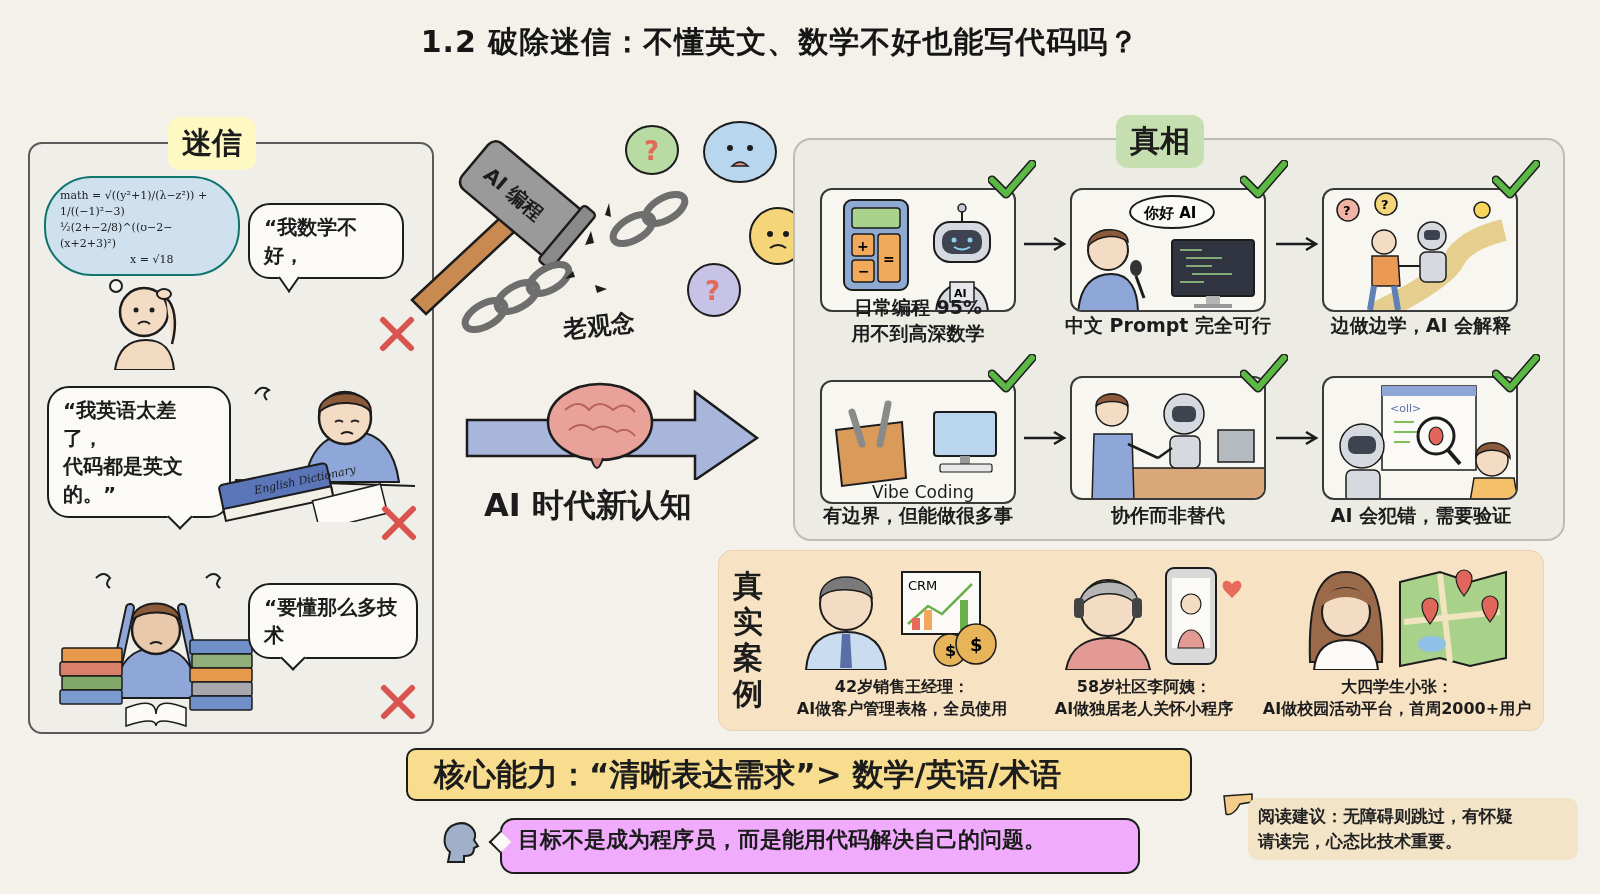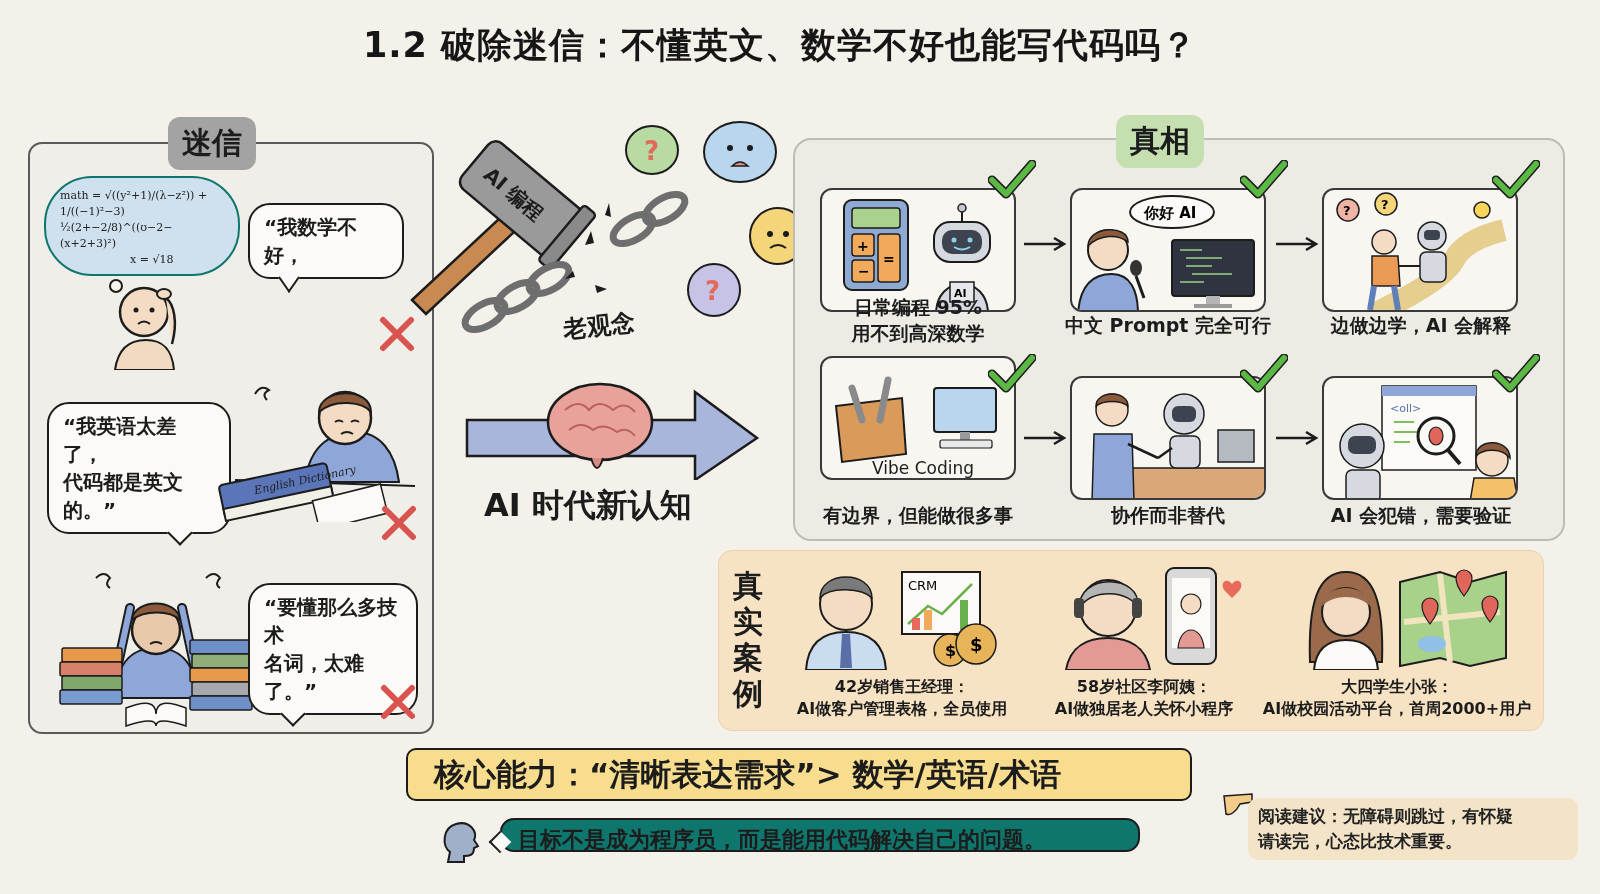--- a/index.html
+++ b/index.html
@@ -8,52 +8,52 @@
     background: #f3f1ea;
     font-family: "DejaVu Sans", "Liberation Sans", sans-serif;
     color: #1c1c1c;
     position: relative;
   }
   .abs { position: absolute; }
 
   
   .title {
     position: absolute; left: 0; top: 22px; width: 1560px;
-    text-align: center; font-size: 35px; font-weight: bold; letter-spacing: 1px;
+    text-align: center; font-size: 30px; font-weight: bold; letter-spacing: 1px;
     color: #161616;
   }
 
   
   .myth-panel {
     position: absolute; left: 28px; top: 142px; width: 406px; height: 592px;
     border: 2px solid #5a5a5a; border-radius: 14px; background: #f0eee8;
   }
   .section-tag {
     position: absolute; font-size: 30px; font-weight: bold; padding: 6px 14px;
     border-radius: 12px;
   }
-  .tag-myth { left: 168px; top: 117px; background: #a3a3a3; }
+  .tag-myth { left: 168px; top: 117px; background: #fef9c3; }
   .tag-truth { left: 1116px; top: 115px; background: #c6dfb0; }
   .tag-case {
     left: 728px; top: 568px; width: 40px; font-size: 30px; font-weight: bold;
     line-height: 36px; text-align: center; background: transparent; padding: 0;
   }
 
   .bubble {
     position: absolute; background: #fbfaf6; border: 2.5px solid #1c1c1c;
     border-radius: 22px; padding: 8px 14px; font-size: 20px; font-weight: bold;
     line-height: 28px;
   }
   .bubble::after {
     content: ""; position: absolute; width: 16px; height: 16px;
     background: #fbfaf6; border-right: 2.5px solid #1c1c1c; border-bottom: 2.5px solid #1c1c1c;
   }
   .b1 { left: 248px; top: 203px; width: 156px; }
   .b1::after { left: 30px; bottom: -10px; transform: rotate(45deg) skew(10deg,10deg); }
-  .b2 { left: 47px; top: 402px; width: 184px; }
+  .b2 { left: 47px; top: 386px; width: 184px; }
   .b2::after { right: 40px; bottom: -10px; transform: rotate(45deg); }
   .b3 { left: 248px; top: 583px; width: 170px; }
   .b3::after { left: 34px; bottom: -10px; transform: rotate(45deg); }
 
   .x-mark { position: absolute; width: 40px; height: 40px; }
 
   .thought-cloud {
     position: absolute; left: 44px; top: 176px; width: 196px; height: 100px;
     background: #cfe0ef; border: 2px solid #0f766e; border-radius: 48px;
     font-family: "DejaVu Serif", serif; font-size: 11px; line-height: 16px;
@@ -95,22 +95,22 @@
   }
 
   
   .core-banner {
     position: absolute; left: 406px; top: 748px; width: 786px; height: 53px;
     background: #f8dd8e; border: 2.5px solid #1c1c1c; border-radius: 10px;
     font-size: 31px; font-weight: bold; line-height: 48px; padding-left: 26px;
     white-space: nowrap; overflow: hidden;
   }
   .goal-bubble {
-    position: absolute; left: 500px; top: 818px; width: 640px; height: 34px;
-    background: #0f766e; border: 2.5px solid #1c1c1c; border-radius: 14px;
+    position: absolute; left: 500px; top: 818px; width: 640px; height: 56px;
+    background: #f0abfc; border: 2.5px solid #1c1c1c; border-radius: 14px;
     font-size: 22px; font-weight: bold; line-height: 40px; padding-left: 16px;
   }
   .goal-bubble::before {
     content: ""; position: absolute; left: -10px; top: 14px; width: 14px; height: 14px;
     background: #fbfaf6; border-left: 2.5px solid #1c1c1c; border-bottom: 2.5px solid #1c1c1c;
     transform: rotate(45deg);
   }
   .tip-box {
     position: absolute; left: 1248px; top: 798px; width: 330px; height: 62px;
     background: #f3e4c8; border-radius: 10px; font-size: 17px; line-height: 25px;
@@ -193,21 +193,20 @@
     <rect x="134" y="72" width="62" height="14" rx="2" fill="#6f8fc9" stroke="#1c1c1c" stroke-width="1.5"></rect>
     <rect x="136" y="86" width="60" height="14" rx="2" fill="#8fae7a" stroke="#1c1c1c" stroke-width="1.5"></rect>
     <rect x="134" y="100" width="62" height="14" rx="2" fill="#e79a4b" stroke="#1c1c1c" stroke-width="1.5"></rect>
     <rect x="136" y="114" width="60" height="14" rx="2" fill="#a7a8ad" stroke="#1c1c1c" stroke-width="1.5"></rect>
     <rect x="134" y="128" width="62" height="14" rx="2" fill="#6f8fc9" stroke="#1c1c1c" stroke-width="1.5"></rect>
   </g>
   <path d="M70 140 Q100 128 100 146 Q100 128 130 140 L130 158 Q100 148 100 158 Q100 148 70 158 Z" fill="#fbfaf6" stroke="#1c1c1c" stroke-width="1.5"></path>
 </svg>
 <div class="bubble b3">
   <div>“要懂那么多技术</div>
-  <div>名词，太难了。”</div>
 </div>
 <svg class="x-mark" style="left:378px;top:682px" viewBox="0 0 40 40">
   <path d="M6 6 L34 34 M34 6 L6 34" stroke="#d9534f" stroke-width="6" stroke-linecap="round"></path>
 </svg>
 
 <svg class="hammer" width="200" height="190">
   <path d="M8 172 L96 90 L110 104 L22 186 Z" fill="#c98a52" stroke="#1c1c1c" stroke-width="2.5"></path>
   <g transform="rotate(40 110 70)">
     <rect x="56" y="36" width="120" height="60" rx="10" fill="#9a9a9a" stroke="#1c1c1c" stroke-width="2.5"></rect>
     <rect x="168" y="30" width="16" height="72" rx="4" fill="#8a8a8a" stroke="#1c1c1c" stroke-width="2.5"></rect>
@@ -319,21 +318,21 @@
     <path d="M48 66 L74 66 L76 96 L48 96 Z" fill="#ea9a55" stroke="#1c1c1c" stroke-width="1.5"></path>
     <path d="M50 96 L46 120 M70 96 L74 120" stroke="#5f7fb8" stroke-width="6"></path>
     <circle cx="108" cy="46" r="14" fill="#d6d9df" stroke="#1c1c1c" stroke-width="1.5"></circle>
       <rect x="100" y="40" width="16" height="10" rx="4" fill="#3e4350"></rect>
     <rect x="96" y="62" width="26" height="30" rx="6" fill="#d6d9df" stroke="#1c1c1c" stroke-width="1.5"></rect>
     <line x1="74" y1="76" x2="96" y2="76" stroke="#1c1c1c" stroke-width="2"></line>
     <circle cx="158" cy="20" r="8" fill="#f7d55a" stroke="#1c1c1c" stroke-width="1.5"></circle>
   </svg>
 </div>
 
-<div class="truth-card" style="left:820px;top:348px">
+<div class="truth-card" style="left:820px;top:372px">
   <svg width="196" height="124">
     <path d="M14 48 L80 40 L84 96 L20 104 Z" fill="#d99a5a" stroke="#1c1c1c" stroke-width="2"></path>
     <path d="M30 30 L40 62 M66 22 L58 62" stroke="#8a8a8a" stroke-width="7" stroke-linecap="round"></path>
     <rect x="112" y="30" width="62" height="44" rx="3" fill="#b9d6ee" stroke="#1c1c1c" stroke-width="2"></rect>
     <rect x="138" y="74" width="10" height="8" fill="#9a9a9a"></rect>
     <rect x="118" y="82" width="52" height="8" rx="2" fill="#e8e8e8" stroke="#1c1c1c" stroke-width="1.2"></rect>
     <text x="50" y="116" font-size="17" fill="#1c1c1c">Vibe Coding</text>
   </svg>
 </div>
 <div class="truth-card" style="left:1070px;top:368px">

